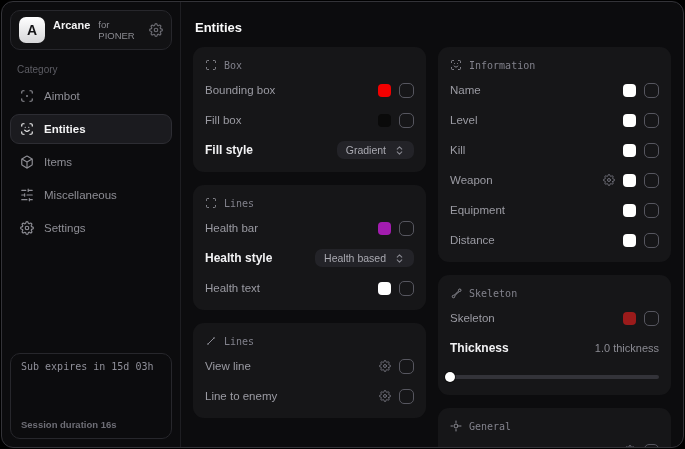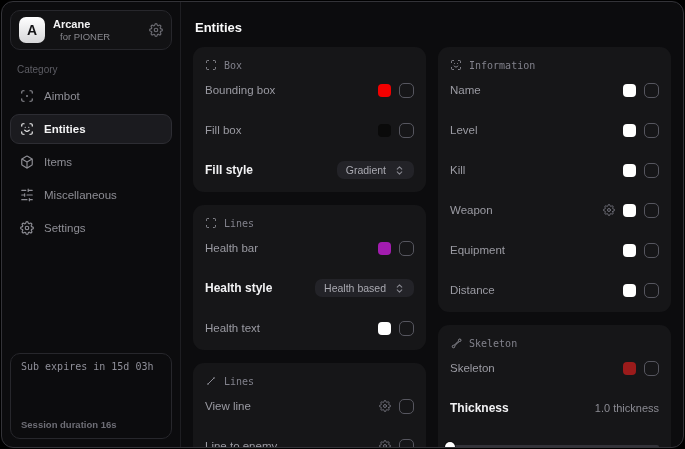--- a/index.html
+++ b/index.html
@@ -6,21 +6,21 @@
   html,body { width:685px; height:449px; background:#000; font-family:"Liberation Sans", sans-serif; }
   .window {
     position:absolute; left:1px; top:1px; width:683px; height:447px;
     background:#0c0c0e; border:1px solid #333338; border-radius:12px;
     display:flex; overflow:hidden;
   }
   
   .sidebar { width:179px; flex:0 0 179px; border-right:1px solid #1e1e22; display:flex; flex-direction:column; padding:8px; }
   .brand { display:flex; align-items:center; gap:8px; border:1px solid #27272c; background:#121214; border-radius:10px; padding:6px 8px; }
   .logo { width:26px; height:26px; border-radius:7px; background:linear-gradient(180deg,#ffffff,#d7d7d9); color:#141416; font-weight:700; font-size:14px; display:grid; place-items:center; flex:0 0 26px; }
-  .brand-text { display:flex; flex-direction:column; gap:1px; }
+  .brand-text { display:flex; flex-direction:row; gap:1px; }
   .brand-name { font-size:11px; font-weight:700; color:#f2f2f3; }
   .brand-sub { font-size:9.5px; color:#8a8a90;margin-left:7px; }
   .brand-gear { margin-left:auto; color:#6c6c73; display:flex; }
   .category { margin:14px 7px 6px; font-size:10px; color:#5d5d64; }
   .nav { display:flex; flex-direction:column; gap:3px; }
   .nav-item { display:flex; align-items:center; gap:10px; padding:7px 9px; border-radius:9px; border:1px solid transparent; color:#8e8e95; font-size:11.5px; cursor:pointer; }
   .nav-item.active { background:#1b1b1f; border-color:#2d2d33; color:#f4f4f5; font-weight:600; }
   .nav-item .ico { display:flex; color:inherit; }
   .sb-spacer { flex:1; }
   .sb-footer { border:1px solid #27272c; border-radius:10px; padding:7px 10px 8px; }
@@ -31,21 +31,21 @@
   .page-title { font-size:13px; font-weight:700; color:#fafafa; margin:2px 0 12px 2px; }
   .tab-group { display:inline-flex; background:#18181b; border-radius:9px; padding:3px; gap:2px; margin:0 0 12px 2px; }
   .tab { padding:4px 11px; border-radius:7px; font-size:11px; color:#76767e; cursor:pointer; }
   .tab.active { background:#303037; color:#fafafa; font-weight:600; }
   .columns { display:flex; gap:12px; align-items:flex-start; }
   .col { flex:1; display:flex; flex-direction:column; gap:13px; min-width:0; }
   .card { background:#161618; border-radius:11px; padding:9px 12px 11px; }
   .card-header { display:flex; align-items:center; gap:7px; margin:3px 0 8px; color:#82828c; font-family:"DejaVu Sans Mono", monospace; font-size:10px; }
   .card-header .ico { display:flex; color:#8c8c94; }
   .row { display:flex; align-items:center; min-height:22px; gap:8px; }
-  .rows { display:flex; flex-direction:column; gap:18px;text-align:right; }
+  .rows { display:flex; flex-direction:column; gap:8px;text-align:right; }
   .lbl { font-size:11.5px; color:#9b9ba3; white-space:nowrap; }
   .lbl.strong { color:#f2f2f4; font-weight:700; font-size:12px; }
   .ctrls { margin-left:auto; display:flex; align-items:center; gap:8px; }
   .swatch { width:13px; height:13px; border-radius:4px; cursor:pointer; flex:0 0 13px; }
   .checkbox { width:15px; height:15px; border-radius:5px; border:1.5px solid #56565f; background:transparent; cursor:pointer; flex:0 0 15px; }
   .dropdown { display:inline-flex; align-items:center; gap:8px; background:#232328; border-radius:7px; padding:3px 9px; font-size:10.5px; color:#a9a9b1; cursor:pointer; }
   .dropdown .ico { display:flex; color:#8b8b93; }
   .gear-sm { display:flex; color:#70707a; cursor:pointer; }
   .val { font-size:11px; color:#8b8b93; margin-left:auto; white-space:nowrap; }
   .slider { margin:5px 0 2px; height:10px; display:flex; align-items:center; cursor:pointer; }

